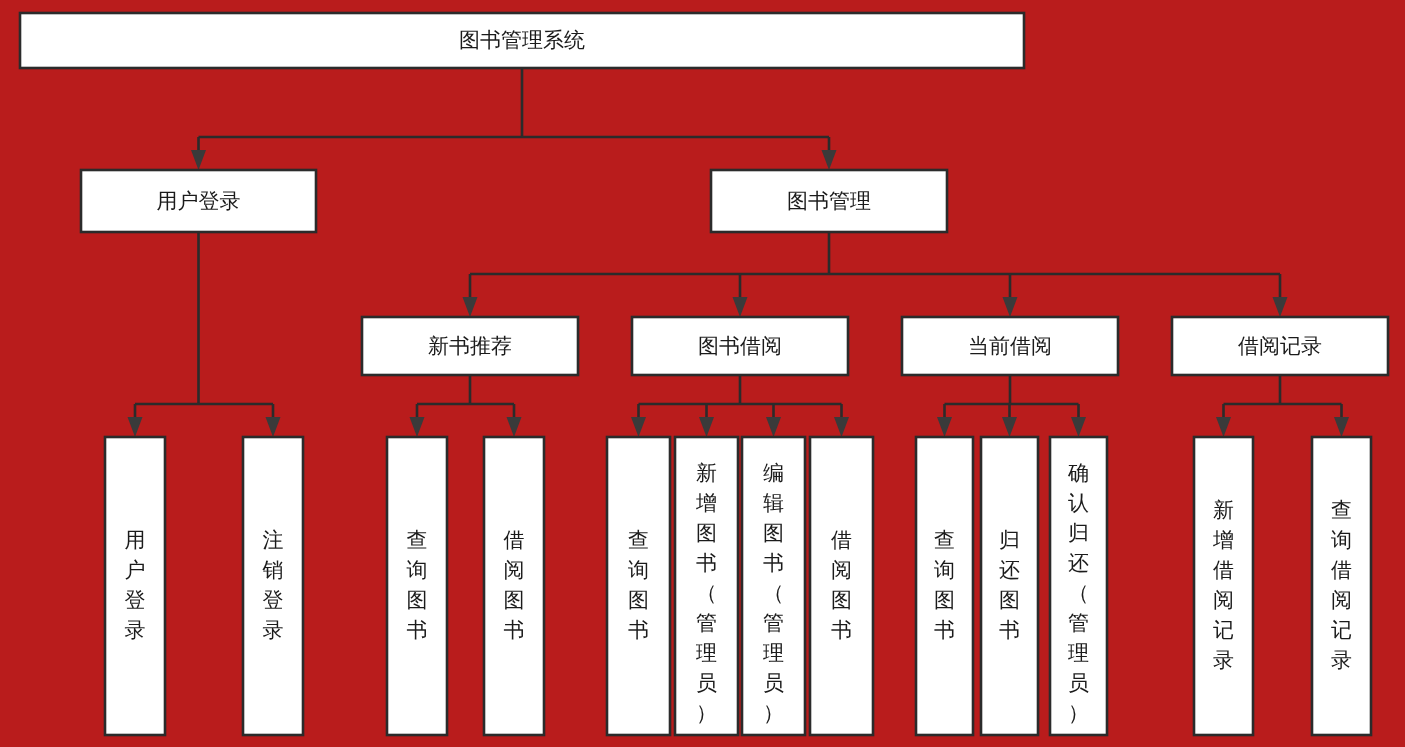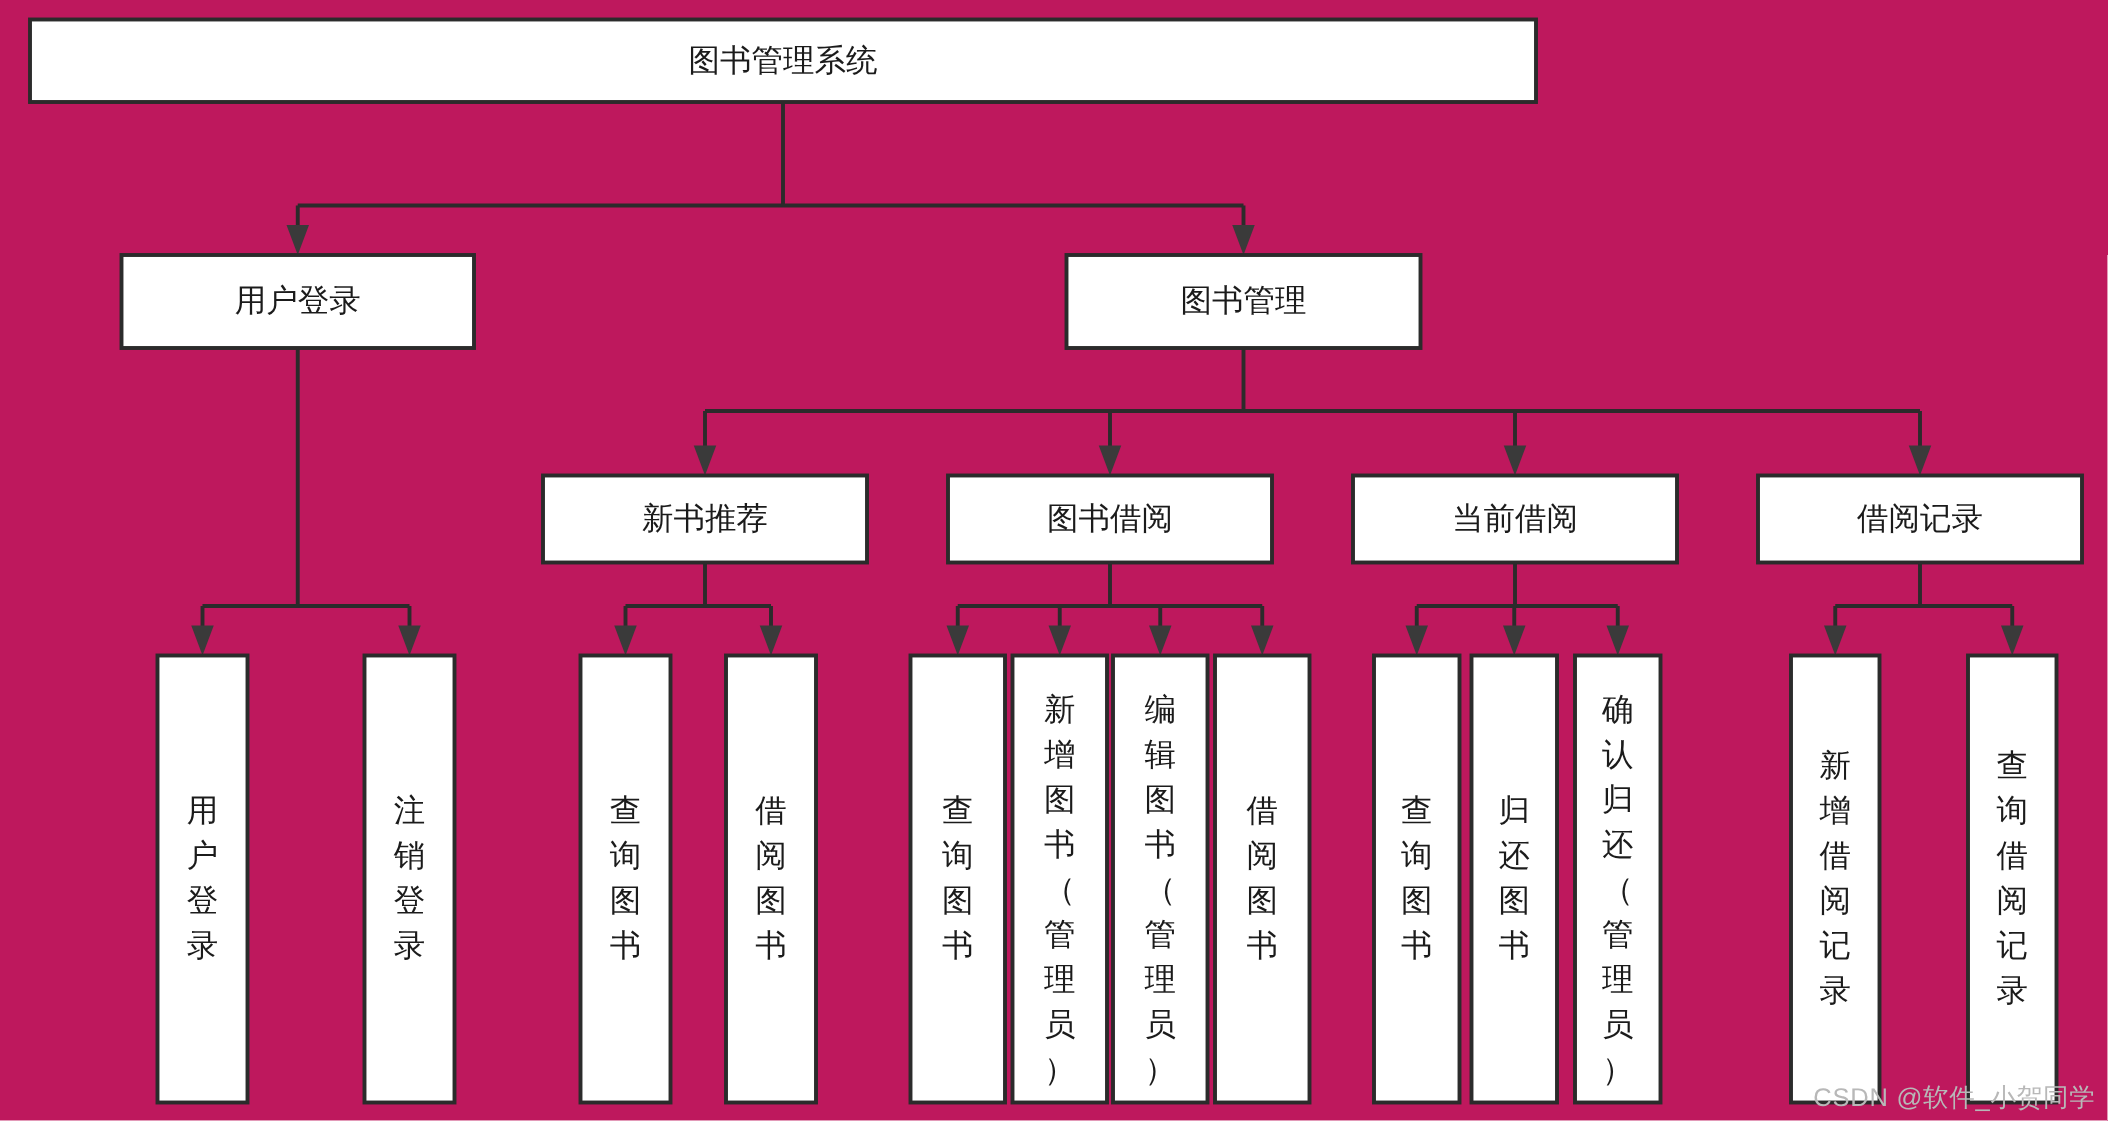--- a/index.html
+++ b/index.html
@@ -8,21 +8,21 @@
     padding: 0;
     background: #ffffff;
   }
   body {
     font-family: "Liberation Sans", "DejaVu Sans", sans-serif;
   }
   #diagram-root {
     position: relative;
     width: 1405px;
     height: 747px;
-    background: #be185d;
+    background: #b91c1c;
     overflow: hidden;
   }
   svg.diagram-canvas {
     position: absolute;
     left: 0;
     top: 0;
     width: 1405px;
     height: 747px;
     display: block;
   }
@@ -204,14 +204,13 @@
         <g>
           <rect class="node-box" x="1194" y="437" width="59" height="298"></rect>
           <text class="node-label-v" x="1223.5" y="0"><tspan x="1223.5" y="511">新</tspan><tspan x="1223.5" y="541">增</tspan><tspan x="1223.5" y="571">借</tspan><tspan x="1223.5" y="601">阅</tspan><tspan x="1223.5" y="631">记</tspan><tspan x="1223.5" y="661">录</tspan></text>
         </g>
         <g>
           <rect class="node-box" x="1312" y="437" width="59" height="298"></rect>
           <text class="node-label-v" x="1341.5" y="0"><tspan x="1341.5" y="511">查</tspan><tspan x="1341.5" y="541">询</tspan><tspan x="1341.5" y="571">借</tspan><tspan x="1341.5" y="601">阅</tspan><tspan x="1341.5" y="631">记</tspan><tspan x="1341.5" y="661">录</tspan></text>
         </g>
       </g>
     </svg>
-  <div class="watermark">CSDN @软件_小贺同学</div>
 </div>
 
 </body></html>

